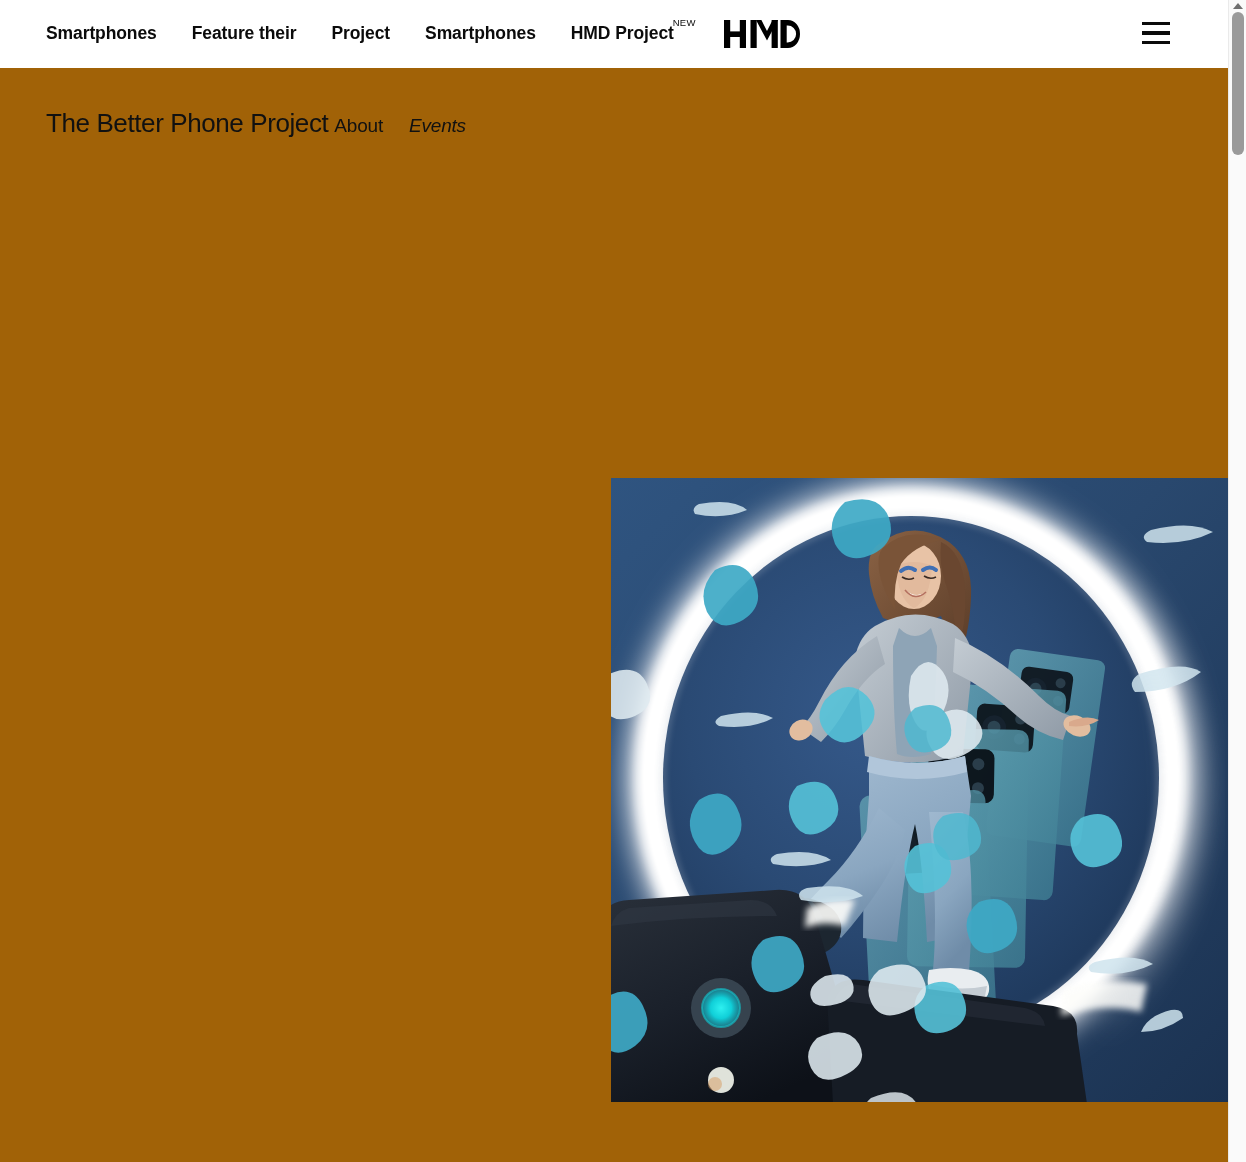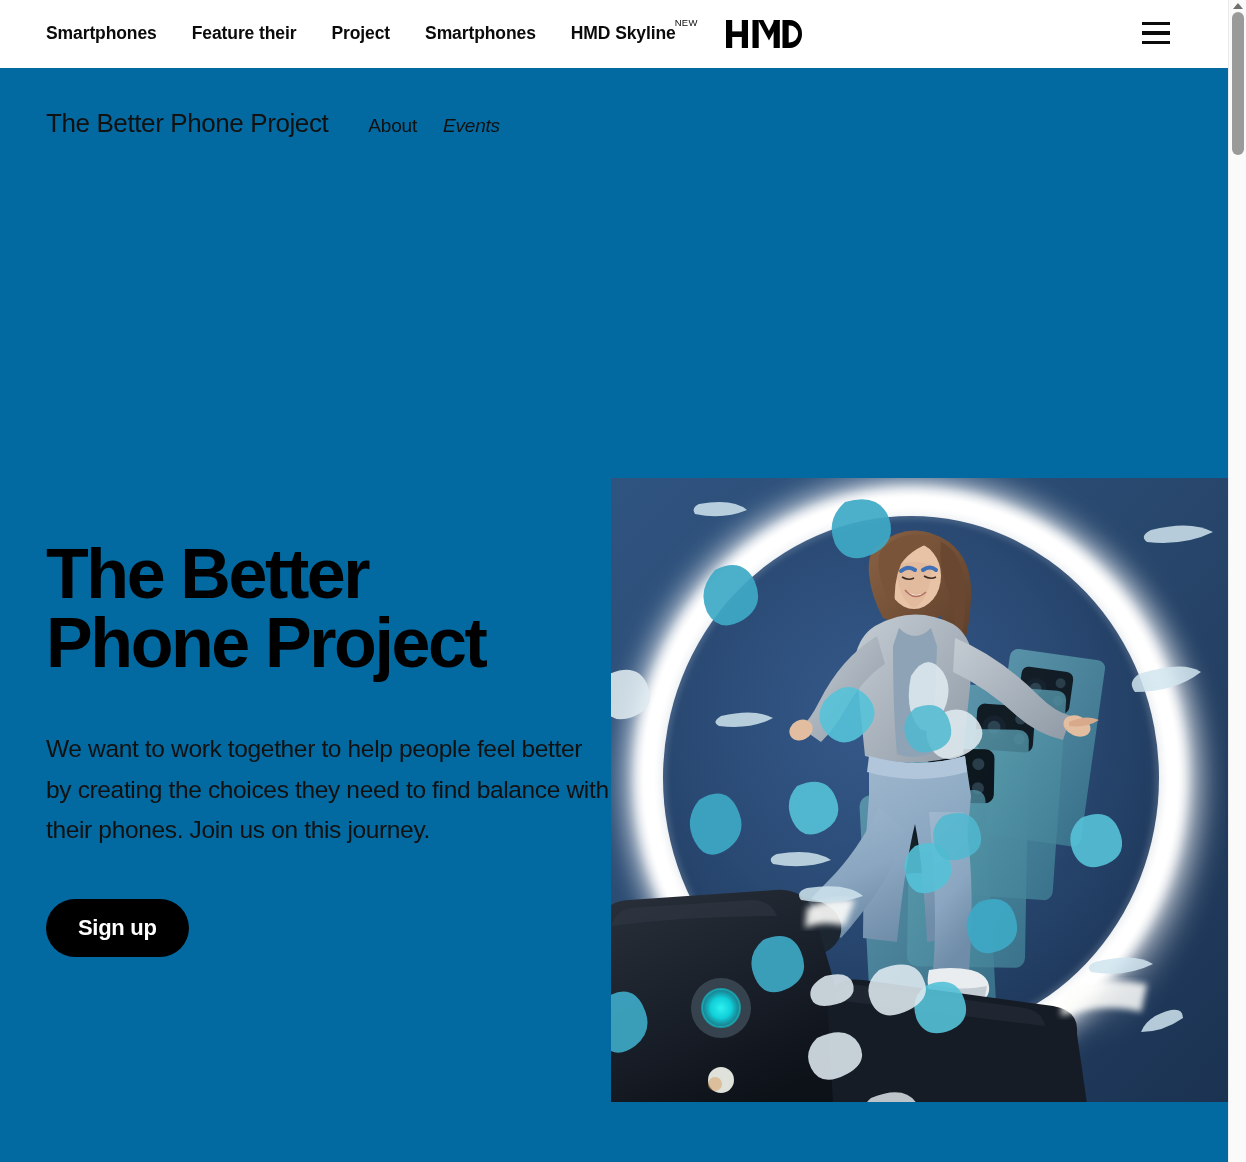--- a/index.html
+++ b/index.html
@@ -7,21 +7,21 @@
     width:1246px; height:1162px;
     background:#ffffff;
     font-family:"Liberation Sans", sans-serif;
     color:#0b0b0b;
     overflow:hidden;
   }
   .page {
     position:relative;
     width:1246px;
     height:1162px;
-    background:#0369a1;
+    background:#a16207;
     padding-left:27px;
   }
 
   
   .topnav {
     position:absolute;
     top:0; left:0;
     width:1228px;
     height:68px;
     display:flex;
@@ -94,21 +94,21 @@
     font-size:26px;
     font-weight:400;
     letter-spacing:-0.4px;
     color:#111;
     white-space:nowrap;
     line-height:1.2;
   }
   .subnav .sublinks {
     display:flex;
     align-items:flex-end;
-    margin-left:40px;
+    margin-left:6px;
   }
   .subnav .sublinks a {
     font-size:19px;
     font-weight:400;
     letter-spacing:-0.2px;
     color:#111;
     text-decoration:none;
     margin-right:26px;
     white-space:nowrap;
   }
@@ -196,21 +196,21 @@
 <body>
 
 <div class="page">
 
   <nav class="topnav">
     <div class="primary-links">
       <a href="#"><span>Smartphones</span></a>
       <a href="#"><span>Feature their</span></a>
       <a href="#"><span>Project</span></a>
       <a href="#"><span>Smartphones</span></a>
-      <a href="#" class="skyline"><span>HMD Skyline</span><sup class="sup-new">NEW</sup></a>
+      <a href="#" class="skyline"><span>HMD Project</span><sup class="sup-new">NEW</sup></a>
     </div>
 
     <div class="brand-logo">
       <svg width="76" height="32" viewBox="0 0 76 32" aria-hidden="true">
         <g fill="#000">
 
           <rect x="0" y="2" width="6.2" height="28"></rect>
           <rect x="0" y="13.4" width="22" height="5.6"></rect>
           <rect x="15.8" y="2" width="6.2" height="28"></rect>
 
@@ -231,26 +231,20 @@
   </nav>
 
   <div class="subnav">
     <div class="project-title">The Better Phone Project</div>
     <div class="sublinks">
       <a href="#">About</a>
       <a href="#">Events</a>
     </div>
   </div>
 
-  <section class="hero-text">
-    <h1 class="hero-title">The Better
-Phone Project</h1>
-    <p class="hero-sub">We want to work together to help people feel better by creating the choices they need to find balance with their phones. Join us on this journey.</p>
-    <button class="signup-btn">Sign up</button>
-  </section>
 
   <div class="hero-img">
     <svg viewBox="0 0 621 624" preserveAspectRatio="xMidYMid slice" aria-hidden="true">
       <defs>
         <linearGradient id="bgGrad" x1="0" y1="0" x2="1" y2="1">
           <stop offset="0%" stop-color="#2f5480"></stop>
           <stop offset="45%" stop-color="#29486e"></stop>
           <stop offset="100%" stop-color="#1b3251"></stop>
         </linearGradient>
         <radialGradient id="ringGlow" cx="0.5" cy="0.5" r="0.5">

